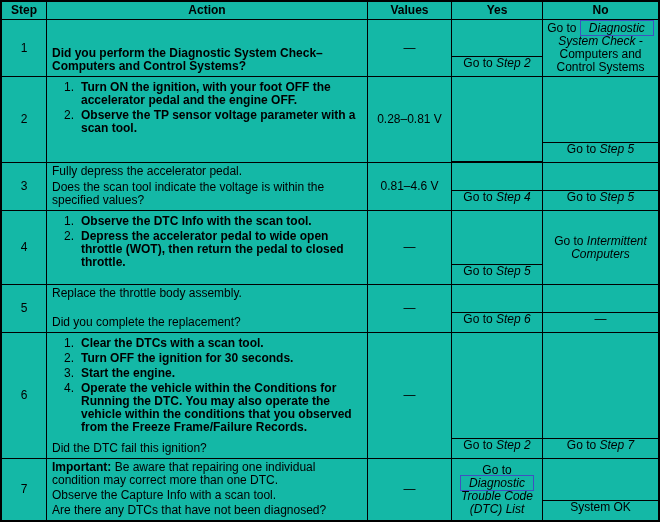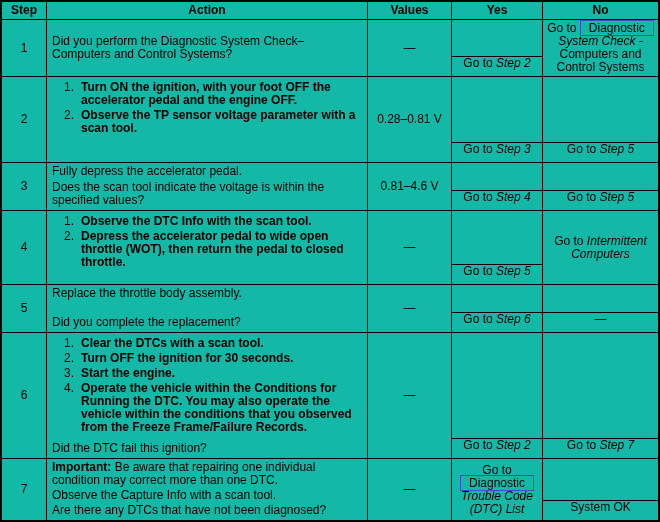--- a/index.html
+++ b/index.html
@@ -44,21 +44,21 @@
     display: flex;
     align-items: center;
     justify-content: center;
   }
   .action {
     display: flex;
     flex-direction: column;
     justify-content: space-between;
     padding: 2px 5px 3px 5px;
   }
-  .action.topalign { justify-content: center; }
+  .action.topalign { justify-content: flex-end; font-weight: bold; }
   .instr { }
   .item {
     display: flex;
     padding-left: 12px;
     margin-top: 2px;
   }
   .item .num { width: 17px; flex: none; }
   .item .txt { flex: 1; font-weight: bold; }
   .values {
     display: flex;
@@ -85,20 +85,21 @@
   .answer .ans {
     height: 19px;
     display: flex;
     align-items: flex-start;
     justify-content: center;
     padding: 0 2px;
   }
   i { font-style: italic; }
   b { font-weight: bold; }
   .linkbox {
+    font-style: italic;
     border: 1px solid #3f51c1;
     padding: 0 8px;
   }
 </style>
 </head>
 <body>
 
 <div class="table">
 
   <div class="row">
@@ -140,23 +141,20 @@
             <span class="num">2.</span>
             <span class="txt">Observe the TP sensor voltage parameter with a scan tool.</span>
           </div>
       </div>
     </div>
     <div class="cell values">
         <span>0.28–0.81 V</span>
       </div>
     <div class="cell answer split">
       <div class="spacer"></div>
-      <div class="ans">
-          <span><span>Go to </span><i>Step 3</i></span>
-        </div>
     </div>
     <div class="cell answer split noR">
       <div class="spacer"></div>
       <div class="ans">
           <span><span>Go to </span><i>Step 5</i></span>
         </div>
     </div>
   </div>
 
   <div class="row">

